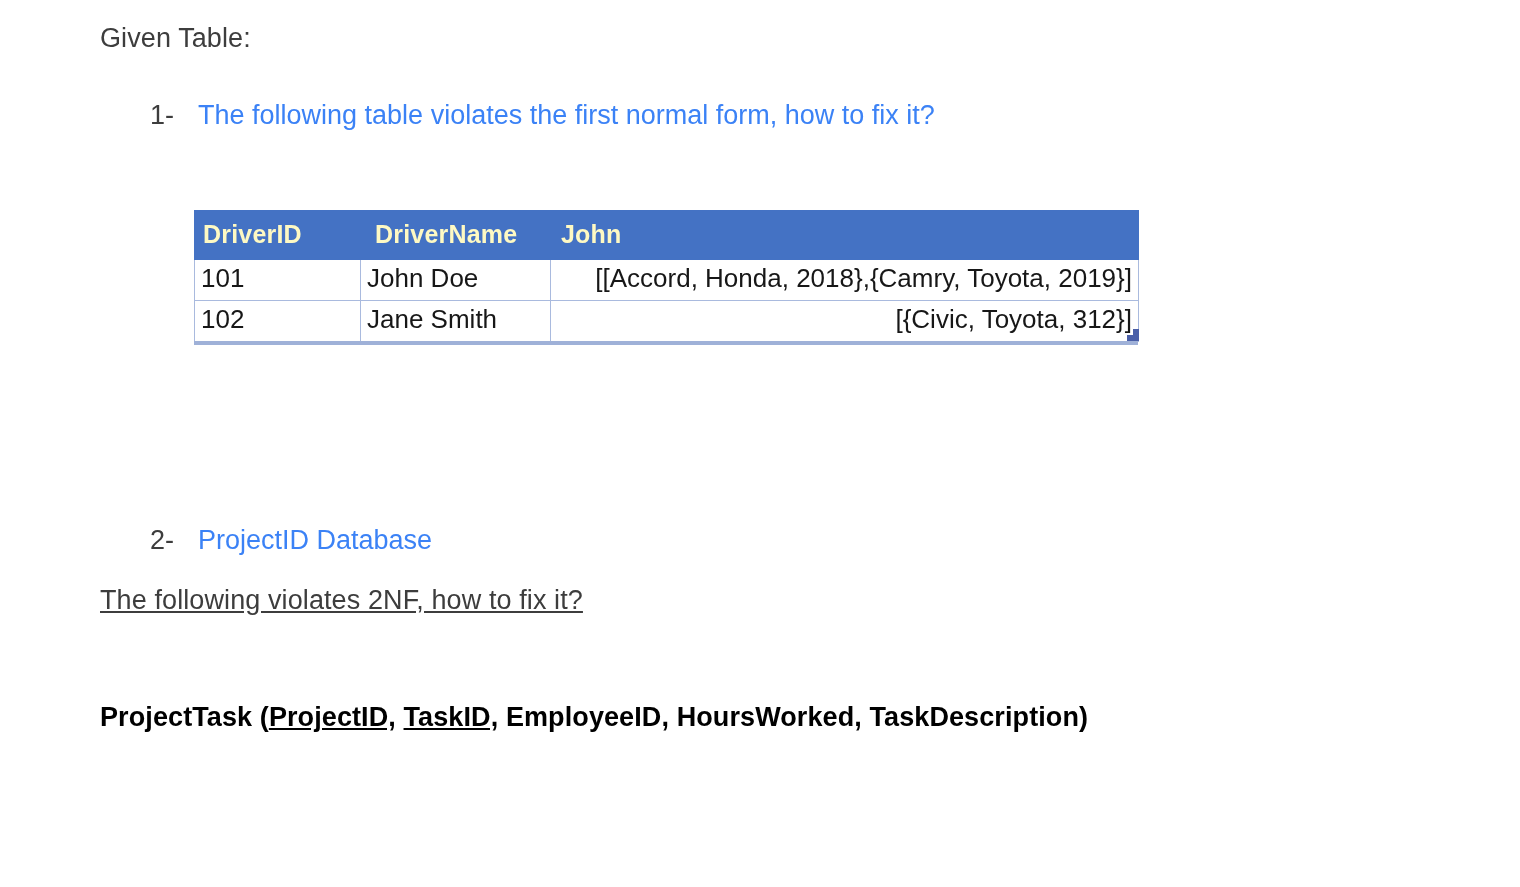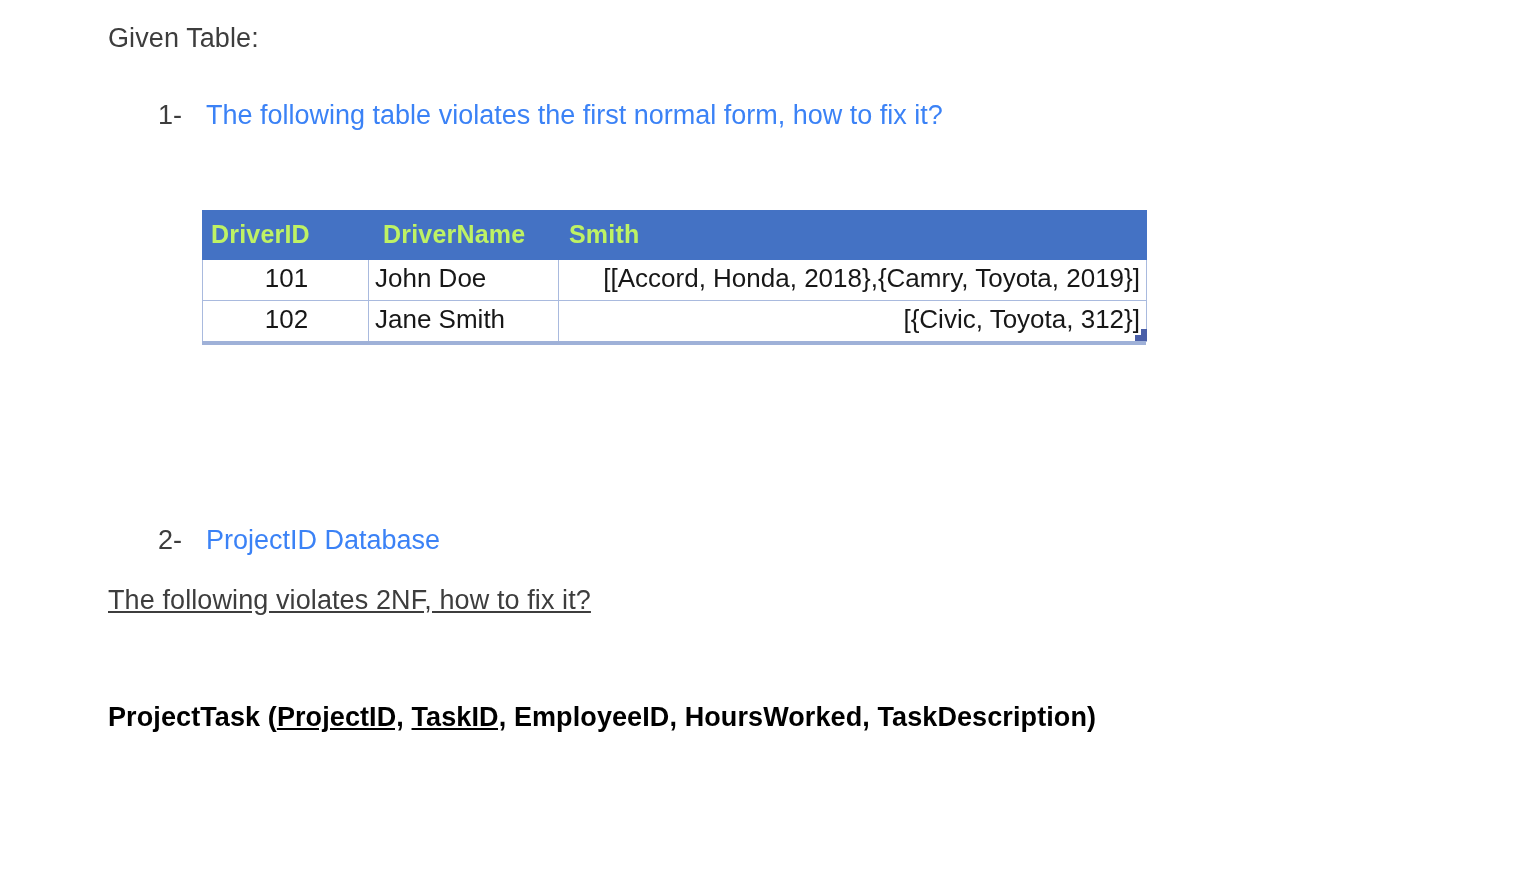--- a/index.html
+++ b/index.html
@@ -12,21 +12,20 @@
     height: 887px;
     position: relative;
     font-family: "Liberation Sans", sans-serif;
     color: #3b3b3b;
     overflow: hidden;
   }
 
   .page {
     position: absolute;
     inset: 0;
-    margin-left: 8px;
   }
 
   
   .para {
     position: absolute;
     font-size: 27px;
     line-height: 1.25;
     color: #3d3d3d;
     white-space: nowrap;
     letter-spacing: .1px;
@@ -72,21 +71,21 @@
     table-layout: fixed;
     width: 944px;
     font-size: 25px;
   }
   table.doc-table col.c-id   { width: 166px; }
   table.doc-table col.c-name { width: 190px; }
   table.doc-table col.c-cars { width: 588px; }
 
   table.doc-table thead th {
     background: #4472c4;
-    color: #bef264;
+    color: #fef9c3;
     font-weight: bold;
     text-align: left;
     padding: 6px 0 8px 8px;
     height: 34px;
     border: 1px solid #4472c4;
     font-size: 25px;
     letter-spacing: .2px;
   }
   table.doc-table thead th.th-name { padding-left: 14px; }
   table.doc-table thead th.th-cars { padding-left: 10px; }
@@ -95,21 +94,21 @@
     border: 1px solid #a9bade;
     padding: 2px 6px 4px 6px;
     height: 34px;
     color: #171717;
     background: #ffffff;
     font-size: 26px;
     line-height: 1.15;
     white-space: nowrap;
     overflow: visible;
   }
-  table.doc-table tbody td.td-id { text-align: center; padding-right: 4px; }
+  table.doc-table tbody td.td-id { text-align: left; padding-right: 4px; }
   table.doc-table tbody td.td-name { text-align: left; }
   table.doc-table tbody td.td-cars { text-align: right; padding-left: 7px; }
 
   
   #driver-table-wrap::after {
     content: "";
     position: absolute;
     left: 0;
     bottom: -3px;
     width: 944px;
@@ -164,21 +163,21 @@
     <table class="doc-table">
       <colgroup>
         <col class="c-id">
           <col class="c-name">
           <col class="c-cars">
       </colgroup>
       <thead>
         <tr>
           <th class="th-id">DriverID</th>
           <th class="th-name">DriverName</th>
-          <th class="th-cars">Smith</th>
+          <th class="th-cars">John</th>
         </tr>
       </thead>
       <tbody>
         <tr>
           <td class="td-id">101</td>
           <td class="td-name">John Doe</td>
           <td class="td-cars">[[Accord, Honda, 2018},{Camry, Toyota, 2019}]</td>
         </tr>
         <tr>
           <td class="td-id">102</td>

